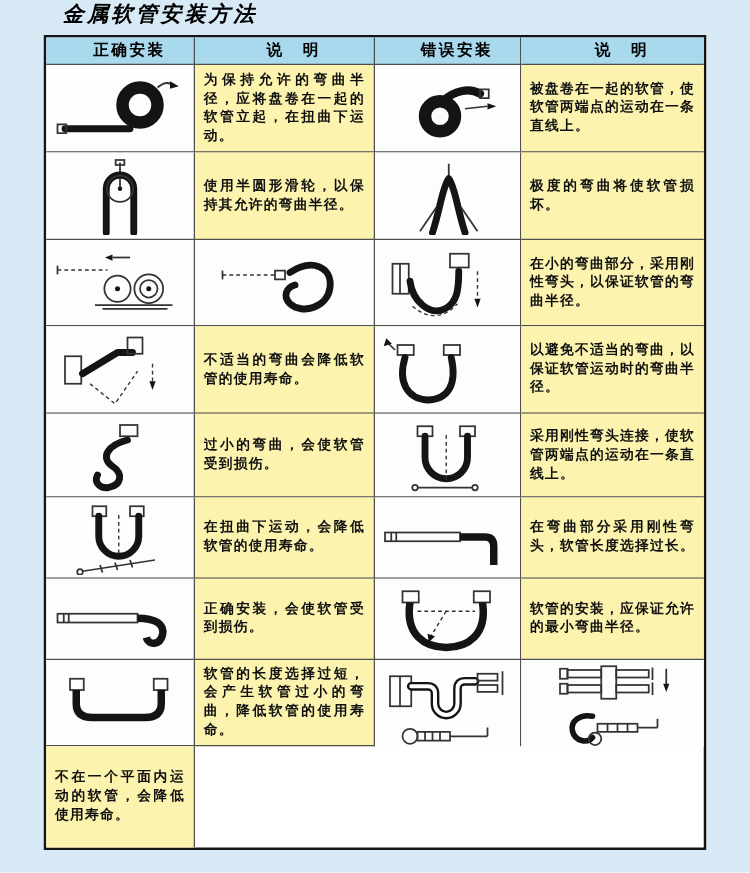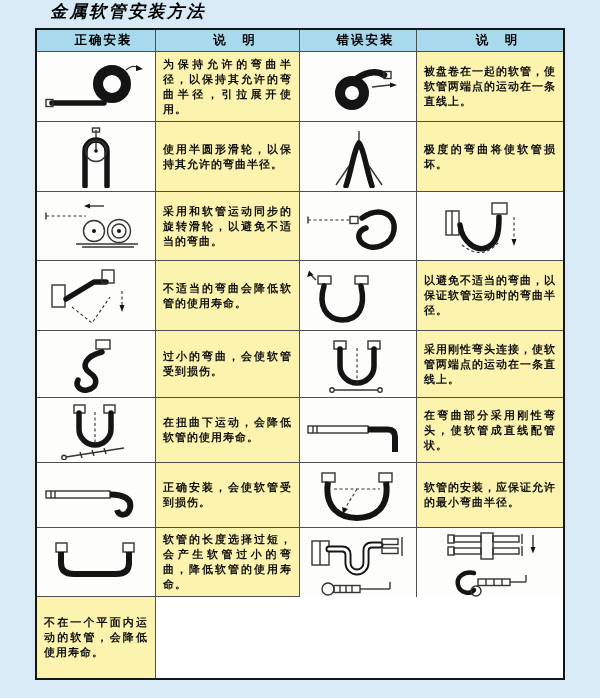--- a/index.html
+++ b/index.html
@@ -83,21 +83,21 @@
   <div class="c-img">
     <svg width="112" height="60" viewBox="0 0 112 60">
       <line class="h" x1="12" y1="46" x2="64" y2="46"></line>
       <circle cx="72" cy="27" r="14" fill="none" stroke="#141414" stroke-width="10"></circle>
       <rect class="t" x="6" y="42.5" width="7" height="7"></rect>
       <path class="t" d="M86,13 q7,-6 12,-2"></path>
       <polygon class="f" points="96,8 103,12 96,14"></polygon>
     </svg>
   </div>
   <div class="c-desc nbx">
-      <span>为保持允许的弯曲半径，以保持其允许的弯曲半径，引拉展开使用。</span>
+      <span>为保持允许的弯曲半径，应将盘卷在一起的软管立起，在扭曲下运动。</span>
     </div>
   <div class="c-img">
     <svg width="112" height="60" viewBox="0 0 112 60">
       <circle cx="50" cy="36" r="12" fill="none" stroke="#141414" stroke-width="10"></circle>
       <path d="M52,24 C62,15 74,13 82,18" stroke="#141414" stroke-width="6.5" fill="none" stroke-linecap="round"></path>
       <rect class="t" x="82" y="14.5" width="7" height="7"></rect>
       <line class="t" x1="70" y1="30" x2="88" y2="28"></line>
       <polygon class="f" points="88,25.5 95,28 88,30.5"></polygon>
     </svg>
   </div>
@@ -137,43 +137,43 @@
       <polygon class="f" points="50,7.5 44,10 50,12.5"></polygon>
       <circle class="t" cx="54" cy="35" r="10.5"></circle>
       <circle class="f" cx="54" cy="35" r="2"></circle>
       <circle class="t" cx="79" cy="35" r="11.5"></circle>
       <circle class="t" cx="79" cy="35" r="7"></circle>
       <circle class="f" cx="79" cy="35" r="2"></circle>
       <line class="t" x1="36" y1="48" x2="98" y2="48"></line>
       <line class="t" x1="42" y1="51" x2="94" y2="51"></line>
     </svg>
   </div>
-  <div class="c-desc">
-      <span>采用和软管运动同步的旋转滑轮，以避免不适当的弯曲。</span>
-    </div>
   <div class="c-img">
     <svg width="112" height="60" viewBox="0 0 112 60">
       <line class="d" x1="6" y1="24" x2="50" y2="24"></line>
       <line class="t" x1="6" y1="20.5" x2="6" y2="27.5"></line>
       <rect class="t" x="48" y="20.5" width="8" height="7"></rect>
       <path class="h" d="M60,22 C78,10 94,18 92,34 C90,50 70,56 60,47 C54,41 57,34 64,32" stroke-width="5"></path>
     </svg>
   </div>
 
   <div class="c-img">
     <svg width="112" height="62" viewBox="0 0 112 62">
       <rect class="t" x="12" y="16" width="13" height="24"></rect>
       <line class="t" x1="18" y1="16" x2="18" y2="40"></line>
       <path class="h" d="M26,30 C28,46 42,58 54,52 C64,47 65,36 65,22"></path>
       <rect class="t" x="58" y="8" width="15" height="11"></rect>
       <path class="d" d="M28,50 Q47,66 64,48"></path>
       <line class="d" x1="80" y1="22" x2="80" y2="46"></line>
       <polygon class="f" points="77.5,44 80,51 82.5,44"></polygon>
     </svg>
   </div>
+  <div class="c-desc">
+      <span>在小的弯曲部分，采用刚性弯头，以保证软管的弯曲半径。</span>
+    </div>
   <div class="c-img">
     <svg width="112" height="62" viewBox="0 0 112 62">
       <rect class="t" x="12" y="20" width="13" height="22"></rect>
       <path class="h" d="M26,34 L54,17 L66,17"></path>
       <rect class="t" x="62" y="5" width="12" height="13"></rect>
       <path class="d" d="M32,42 L52,58 L70,32"></path>
       <line class="d" x1="82" y1="26" x2="82" y2="42"></line>
       <polygon class="f" points="79.5,40 82,47 84.5,40"></polygon>
     </svg>
   </div>
@@ -237,21 +237,21 @@
 
   <div class="c-img">
     <svg width="112" height="60" viewBox="0 0 112 60">
       <rect class="t" x="6" y="26" width="60" height="7"></rect>
       <line class="t" x1="11" y1="26" x2="11" y2="33"></line>
       <line class="t" x1="15" y1="26" x2="15" y2="33"></line>
       <path class="hb" d="M66,29.5 L86,29.5 Q93,29.5 93,37 L93,52"></path>
     </svg>
   </div>
   <div class="c-desc">
-      <span>在弯曲部分采用刚性弯头，使软管成直线配管状。</span>
+      <span>在弯曲部分采用刚性弯头，软管长度选择过长。</span>
     </div>
   <div class="c-img">
     <svg width="112" height="60" viewBox="0 0 112 60">
       <rect class="t" x="6" y="26" width="64" height="7"></rect>
       <line class="t" x1="11" y1="26" x2="11" y2="33"></line>
       <line class="t" x1="15" y1="26" x2="15" y2="33"></line>
       <path class="hb" d="M70,29.5 C84,29.5 92,34 90,43 C88,51 79,52 77,45"></path>
     </svg>
   </div>
   <div class="c-desc">

